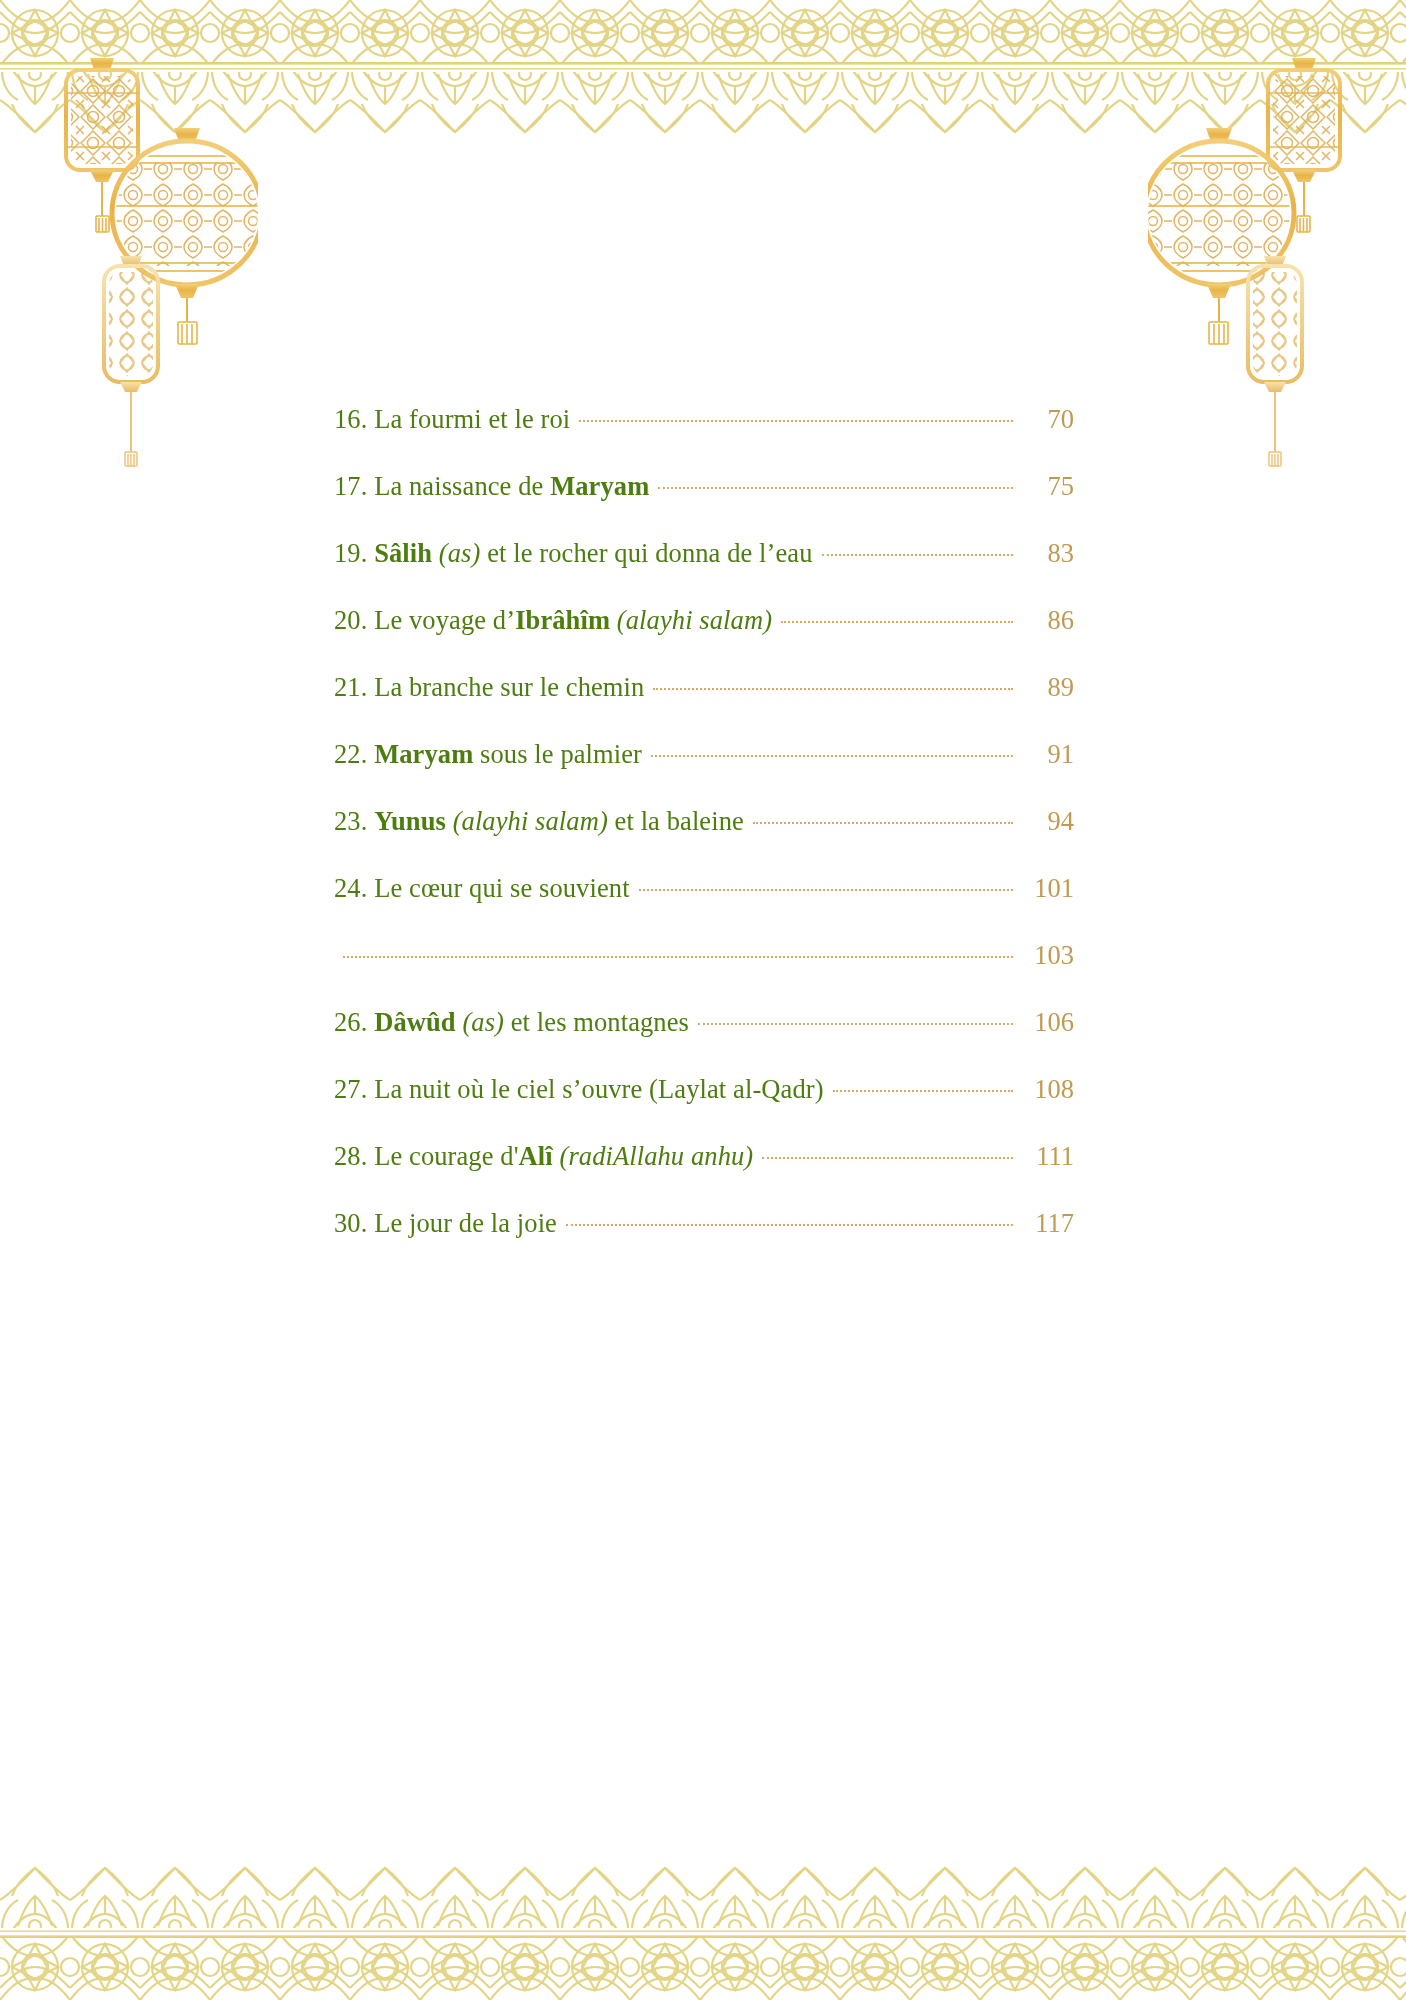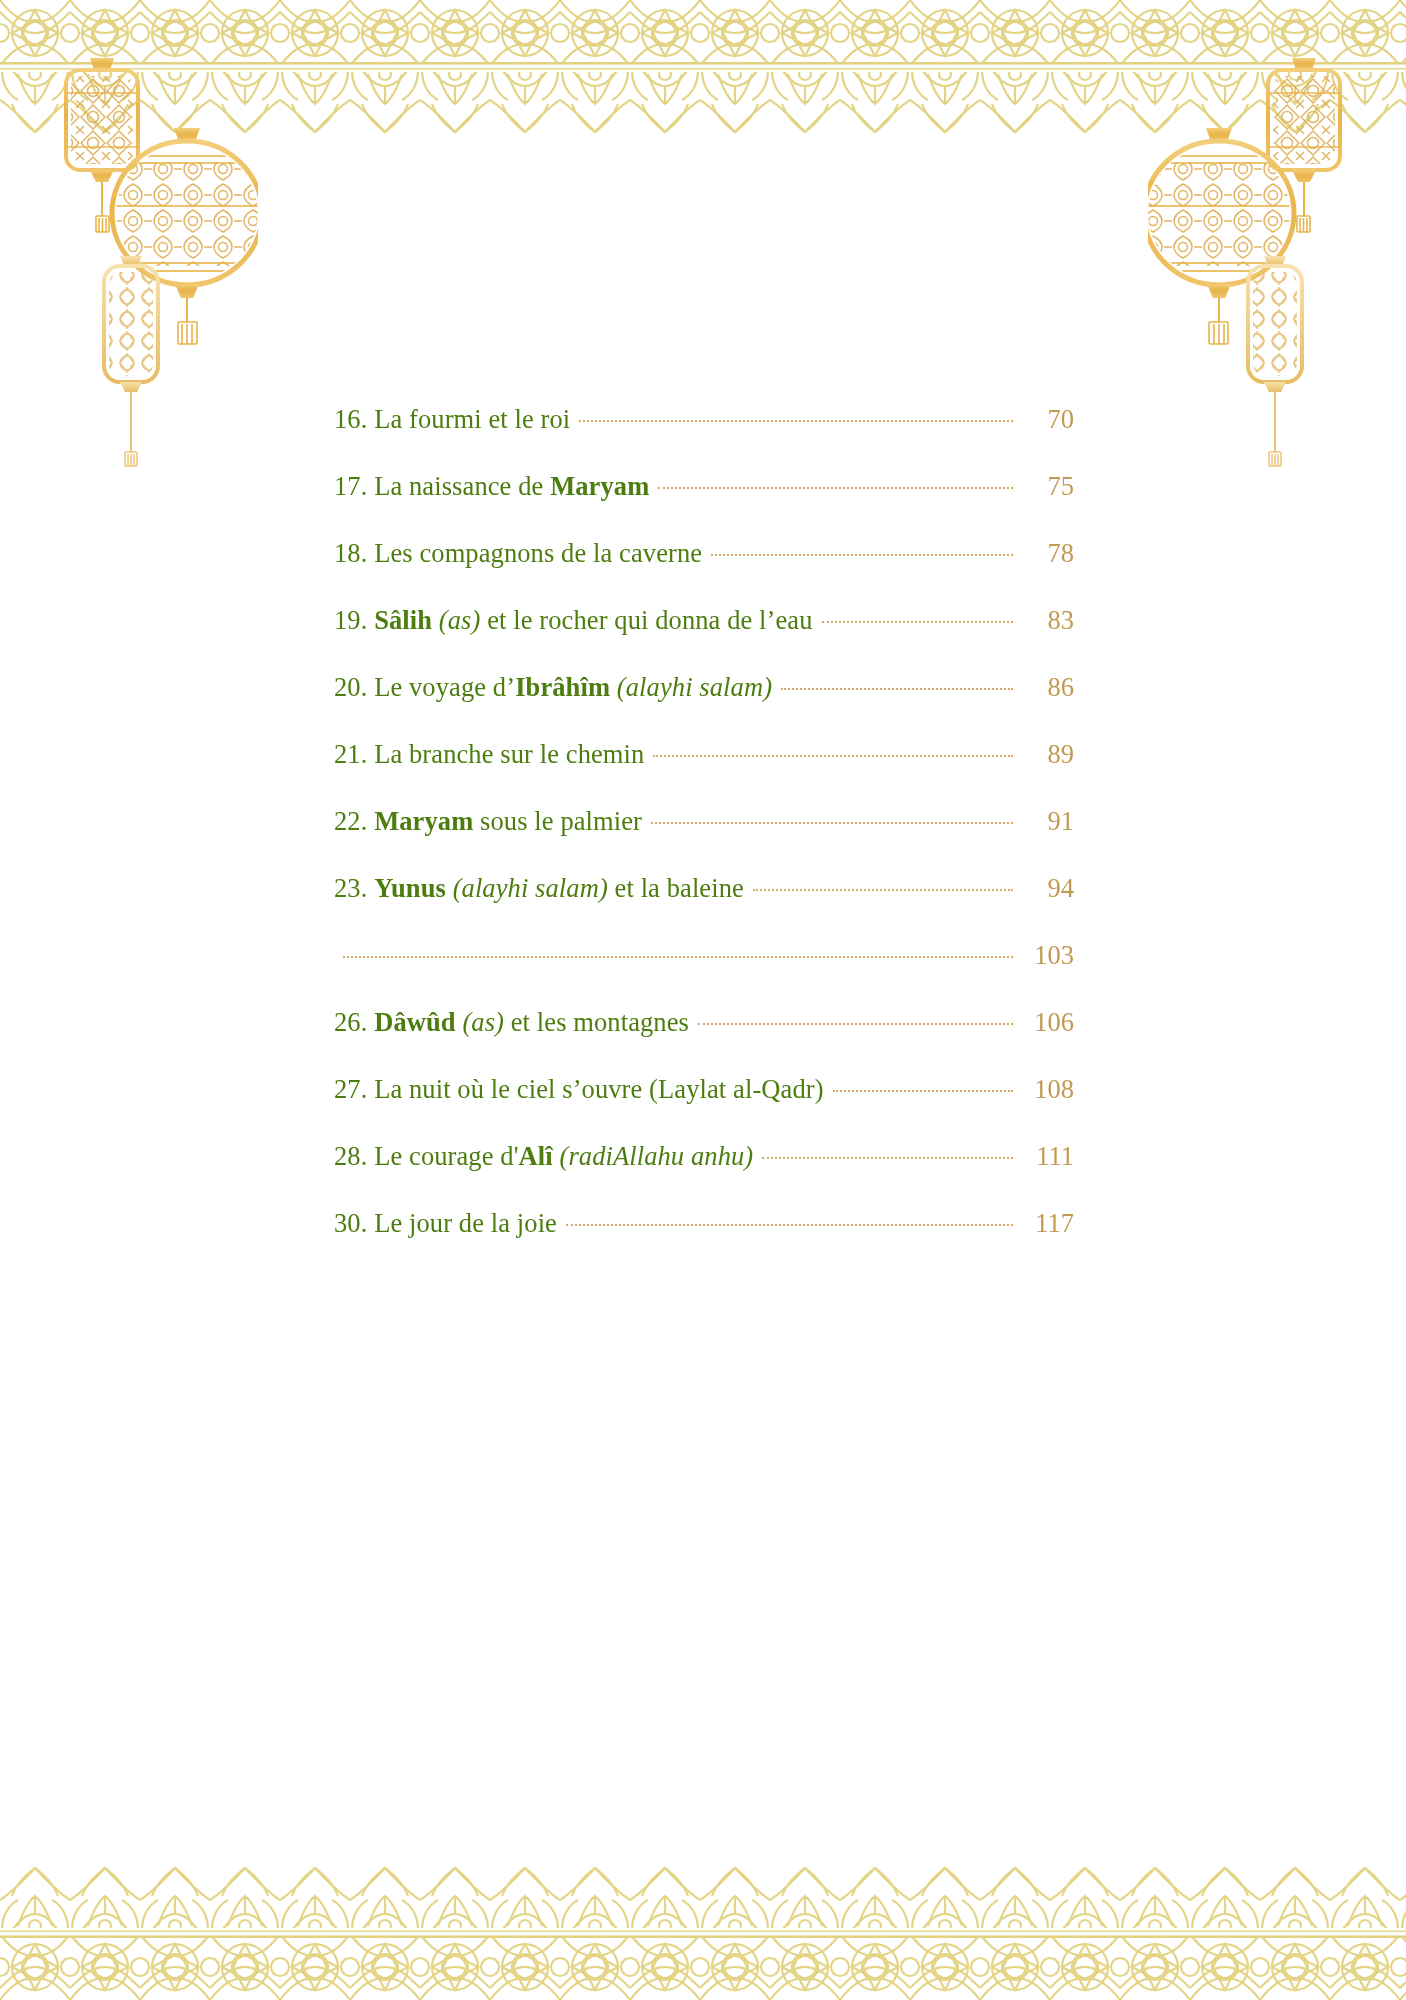--- a/index.html
+++ b/index.html
@@ -389,25 +389,20 @@
       <span class="entry-title">16. La fourmi et le roi</span>
       <span class="leader"></span>
       <span class="entry-page">70</span>
     </div>
     <div class="toc-entry">
       <span class="entry-title">17. La naissance de <b>Maryam</b></span>
       <span class="leader"></span>
       <span class="entry-page">75</span>
     </div>
     <div class="toc-entry">
-      <span class="entry-title">18. Les compagnons de la caverne</span>
-      <span class="leader"></span>
-      <span class="entry-page">78</span>
-    </div>
-    <div class="toc-entry">
       <span class="entry-title">19. <b>Sâlih</b> <i>(as)</i> et le rocher qui donna de l’eau</span>
       <span class="leader"></span>
       <span class="entry-page">83</span>
     </div>
     <div class="toc-entry">
       <span class="entry-title">20. Le voyage d’<b>Ibrâhîm</b> <i>(alayhi salam)</i></span>
       <span class="leader"></span>
       <span class="entry-page">86</span>
     </div>
     <div class="toc-entry">
@@ -419,20 +414,25 @@
       <span class="entry-title">22. <b>Maryam</b> sous le palmier</span>
       <span class="leader"></span>
       <span class="entry-page">91</span>
     </div>
     <div class="toc-entry">
       <span class="entry-title">23. <b>Yunus</b> <i>(alayhi salam)</i> et la baleine</span>
       <span class="leader"></span>
       <span class="entry-page">94</span>
     </div>
     <div class="toc-entry">
+      <span class="entry-title">24. Le cœur qui se souvient</span>
+      <span class="leader"></span>
+      <span class="entry-page">101</span>
+    </div>
+    <div class="toc-entry">
       <span class="leader"></span>
       <span class="entry-page">103</span>
     </div>
     <div class="toc-entry">
       <span class="entry-title">26. <b>Dâwûd</b> <i>(as)</i> et les montagnes</span>
       <span class="leader"></span>
       <span class="entry-page">106</span>
     </div>
     <div class="toc-entry">
       <span class="entry-title">27. La nuit où le ciel s’ouvre (Laylat al-Qadr)</span>

